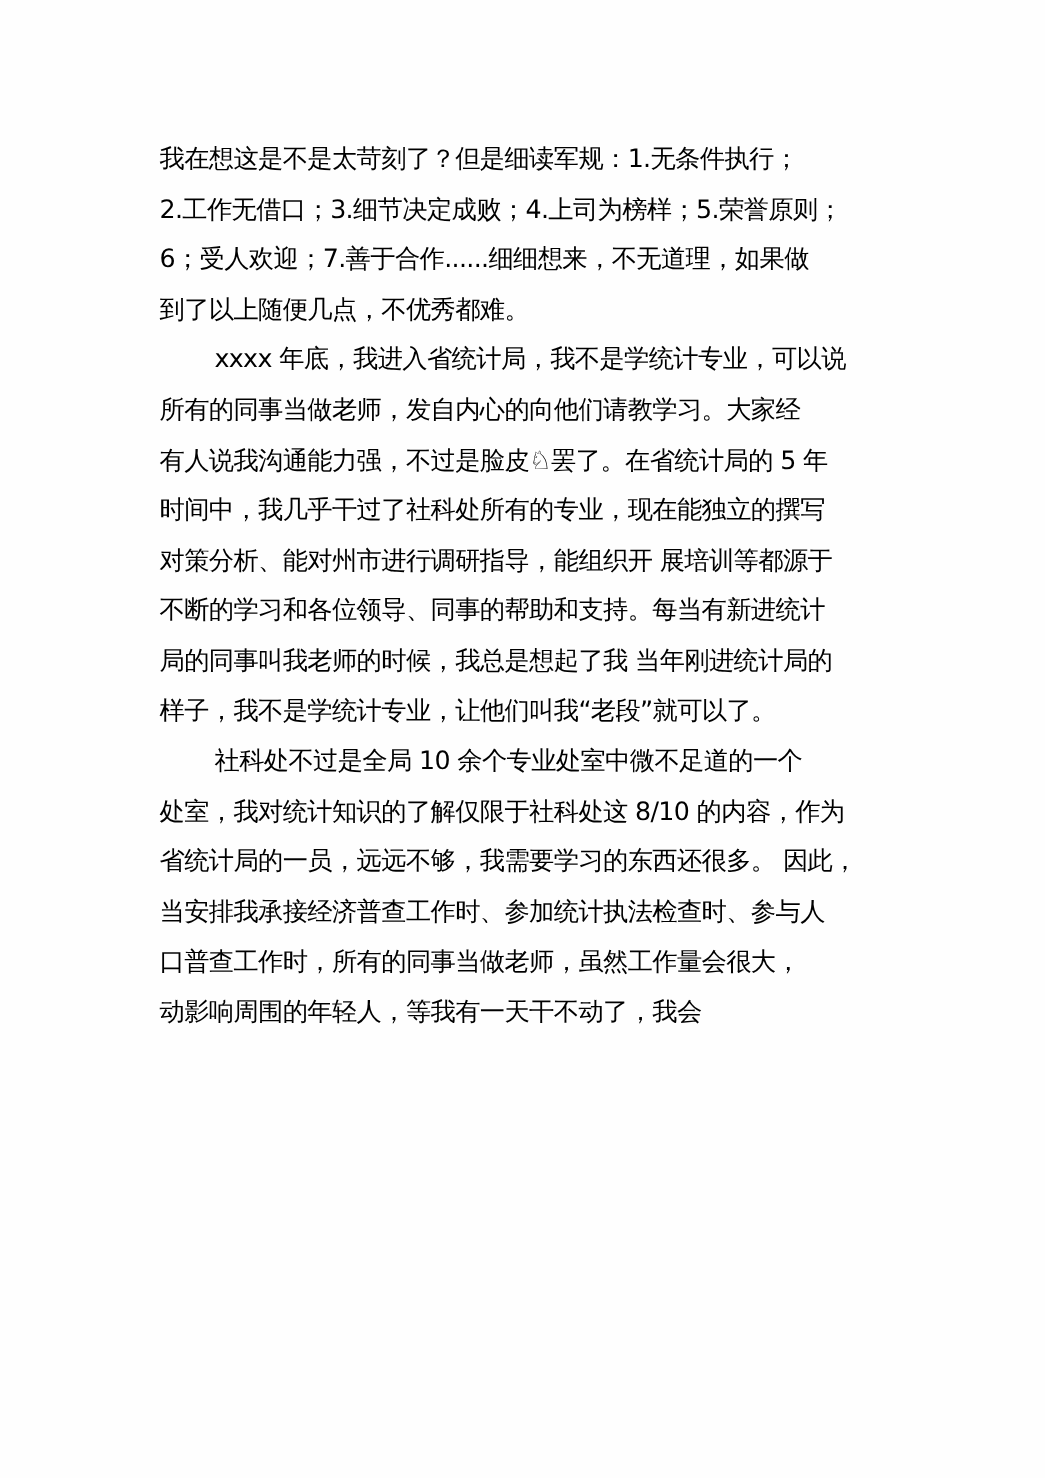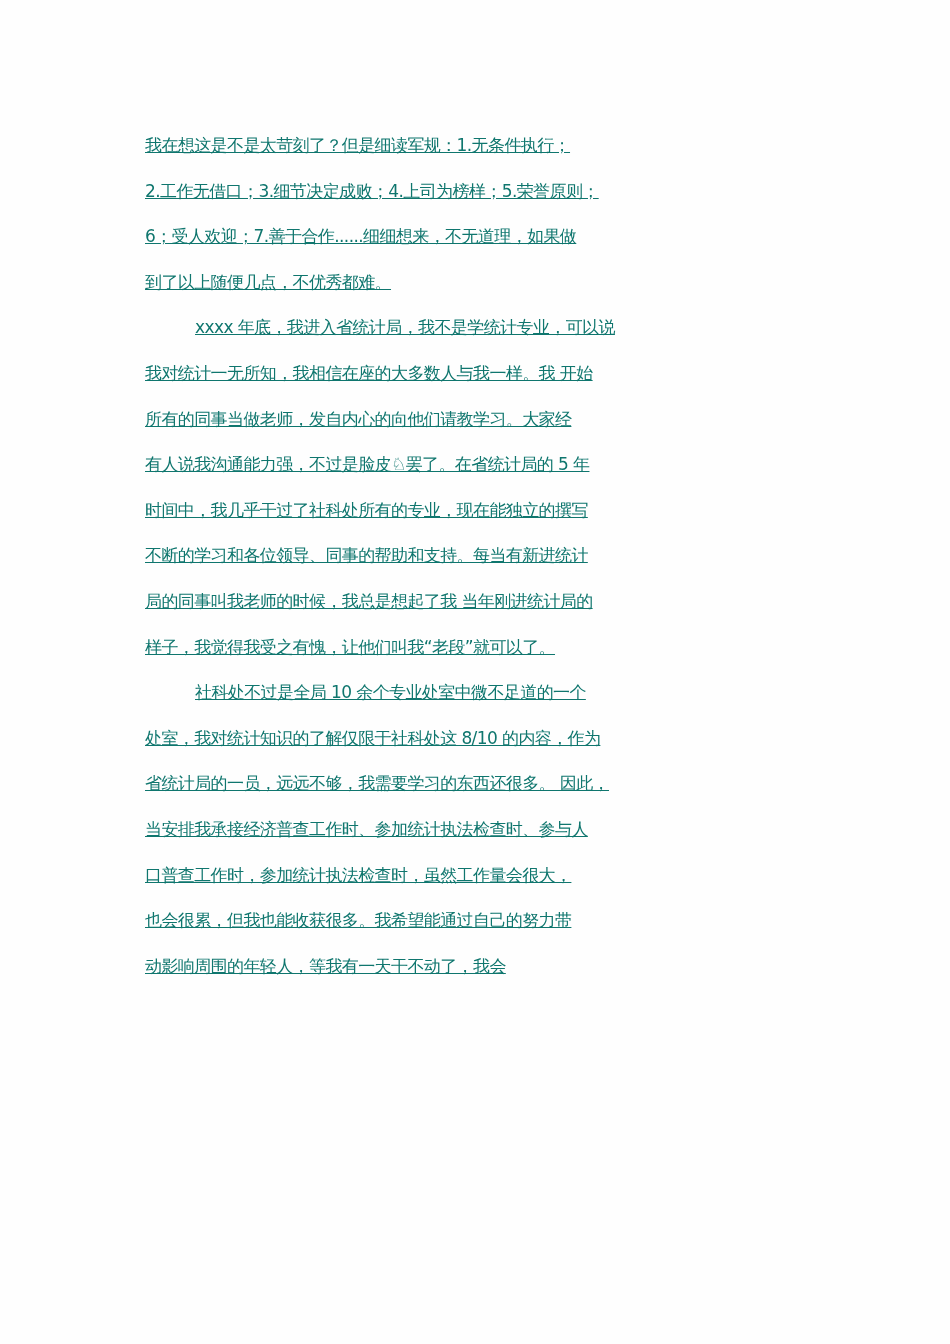--- a/index.html
+++ b/index.html
@@ -24,58 +24,56 @@
     .text-block {
       position: absolute;
       left: 145px;
       top: 123px;
       width: 700px;
     }
     .line {
       height: 45.6px;
       line-height: 45.6px;
       font-family: "DejaVu Sans", "Liberation Sans", sans-serif;
-      font-size: 17px;
-      color: #0f766e;
+      font-size: 23px;
+      color: #000000;
       white-space: nowrap;
       letter-spacing: -0.6px;
-      text-decoration: underline;
     }
     .line.indent {
       padding-left: 50px;
     }
   </style>
 </head>
 <body>
 
 <div class="page">
   <div class="text-block">
 
     <div>
       <div class="line">我在想这是不是太苛刻了？但是细读军规：1.无条件执行；</div>
       <div class="line">2.工作无借口；3.细节决定成败；4.上司为榜样；5.荣誉原则；</div>
       <div class="line">6；受人欢迎；7.善于合作......细细想来，不无道理，如果做</div>
       <div class="line">到了以上随便几点，不优秀都难。</div>
     </div>
 
     <div>
       <div class="line indent">xxxx 年底，我进入省统计局，我不是学统计专业，可以说</div>
-      <div class="line">我对统计一无所知，我相信在座的大多数人与我一样。我 开始</div>
       <div class="line">所有的同事当做老师，发自内心的向他们请教学习。大家经</div>
       <div class="line">有人说我沟通能力强，不过是脸皮♘罢了。在省统计局的 5 年</div>
       <div class="line">时间中，我几乎干过了社科处所有的专业，现在能独立的撰写</div>
+      <div class="line">对策分析、能对州市进行调研指导，能组织开 展培训等都源于</div>
       <div class="line">不断的学习和各位领导、同事的帮助和支持。每当有新进统计</div>
       <div class="line">局的同事叫我老师的时候，我总是想起了我 当年刚进统计局的</div>
-      <div class="line">样子，我觉得我受之有愧，让他们叫我“老段”就可以了。</div>
+      <div class="line">样子，我不是学统计专业，让他们叫我“老段”就可以了。</div>
     </div>
 
     <div>
       <div class="line indent">社科处不过是全局 10  余个专业处室中微不足道的一个</div>
       <div class="line">处室，我对统计知识的了解仅限于社科处这 8/10 的内容，作为</div>
       <div class="line">省统计局的一员，远远不够，我需要学习的东西还很多。 因此，</div>
       <div class="line">当安排我承接经济普查工作时、参加统计执法检查时、参与人</div>
-      <div class="line">口普查工作时，参加统计执法检查时，虽然工作量会很大，</div>
-      <div class="line">也会很累，但我也能收获很多。我希望能通过自己的努力带</div>
+      <div class="line">口普查工作时，所有的同事当做老师，虽然工作量会很大，</div>
       <div class="line">动影响周围的年轻人，等我有一天干不动了，我会</div>
     </div>
 
   </div>
 </div>
 
 </body></html>

